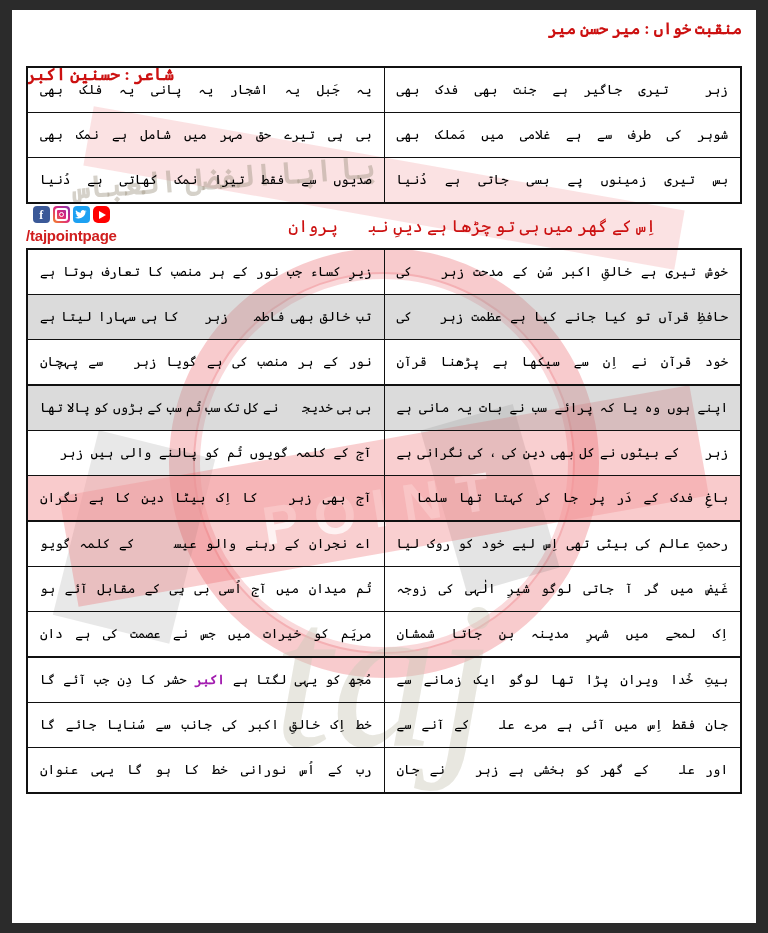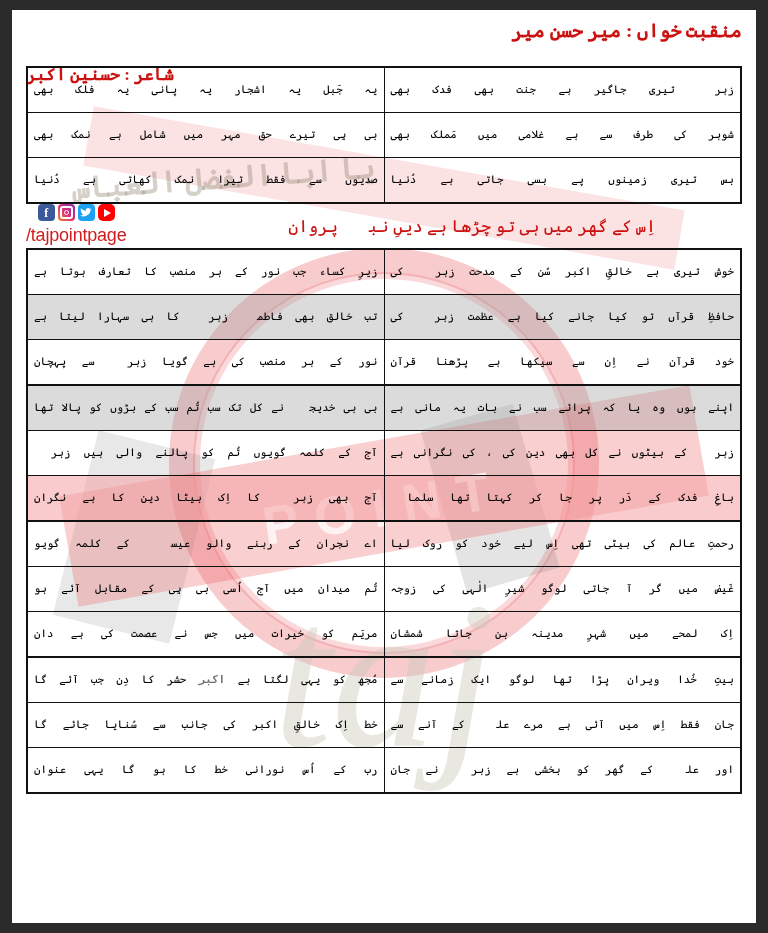--- a/index.html
+++ b/index.html
@@ -82,50 +82,50 @@
     padding:6px 14px 0 14px;
     box-sizing:border-box;
   }
   .hdr-row{
     display:flex;justify-content:space-between;align-items:flex-start;
     color:#cc1111;
     font-weight:bold;
   }
   .hdr-poet{font-size:17px;white-space:nowrap;margin-top:48px;}
   .hdr-title{font-size:17px;white-space:nowrap;padding-top:1px;}
-  .hdr-reciter{font-size:19px;white-space:nowrap;padding-top:3px;margin-left:26px;}
+  .hdr-reciter{font-size:16px;white-space:nowrap;padding-top:3px;margin-left:26px;}
 
   
   .tbl{
     position:relative;z-index:2;
     margin:0 14px;
     border:2px solid #111;
     border-collapse:collapse;
     width:calc(100% - 28px);
     table-layout:fixed;
     background:transparent;
   }
   .tbl td{
     border:1px solid #111;
-    padding:4px 6px;
-    font-size:11px;
+    padding:4px 12px;
+    font-size:13px;
     line-height:1.25;
     white-space:nowrap;
     overflow:hidden;
     text-align:justify;
     text-align-last:justify;
     height:36px;
     vertical-align:middle;
   }
   .tbl td.c-right{width:50%;}
   .tbl td.c-left{width:50%;}
   .grp{margin-top:-2px;}
   .hl{background:rgba(160,160,160,.38);}
   .hl-pink{background:rgba(244,160,162,.55);}
-  .red-word{color:#737373;font-weight:bold;font-family:Liberation Mono, monospace;}
+  .red-word{color:#a21caf;font-weight:bold;}
 
   
   .social{
     position:relative;z-index:2;
     height:44px;
     margin:0 14px;
     display:flex;align-items:center;justify-content:space-between;
   }
   .social-line{
     color:#cc1111;font-weight:normal;font-size:17px;
@@ -149,21 +149,21 @@
              display:flex;align-items:center;justify-content:center;}
   .ic-ig .dot{width:3px;height:3px;border:1px solid #fff;border-radius:50%;}
   .ic-tw{background:#1da1f2;}
   .ic-yt{background:#ff0000;border-radius:5px;}
   .ic-yt .tri{
     width:0;height:0;border-left:7px solid #fff;
     border-top:4px solid transparent;border-bottom:4px solid transparent;
     margin-left:2px;
   }
   .handle{
-    color:#d01e1e;font-weight:normal;font-size:18px;
+    color:#d01e1e;font-weight:bold;font-size:15px;
     margin-top:4px;letter-spacing:-.2px;
   }
 </style>
 </head>
 <body>
 
 <div class="page">
 
   <div class="wm">
     <div class="wm-band2"></div>

